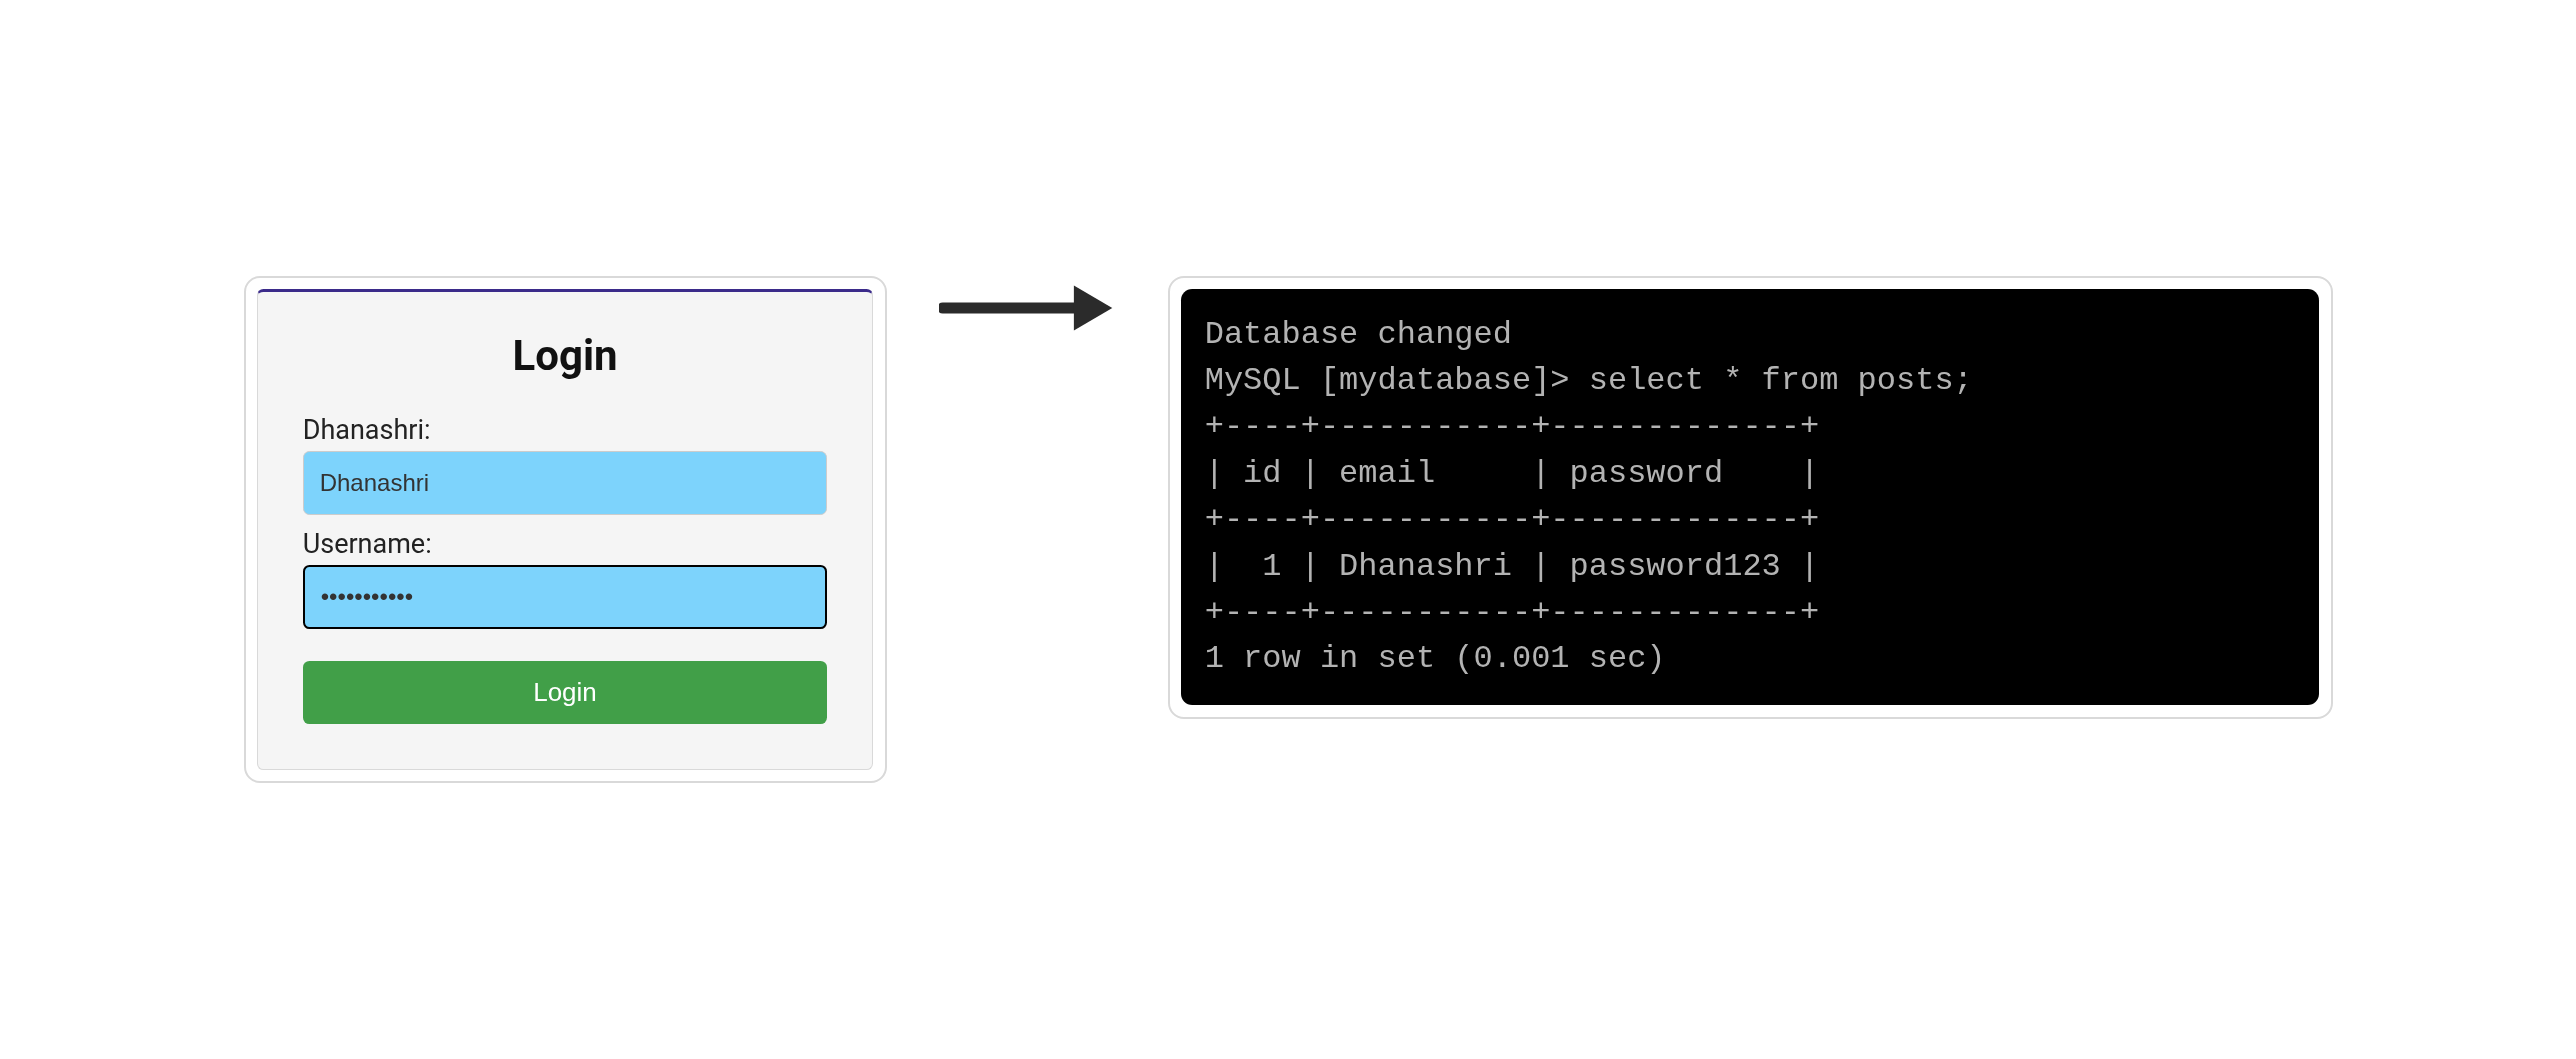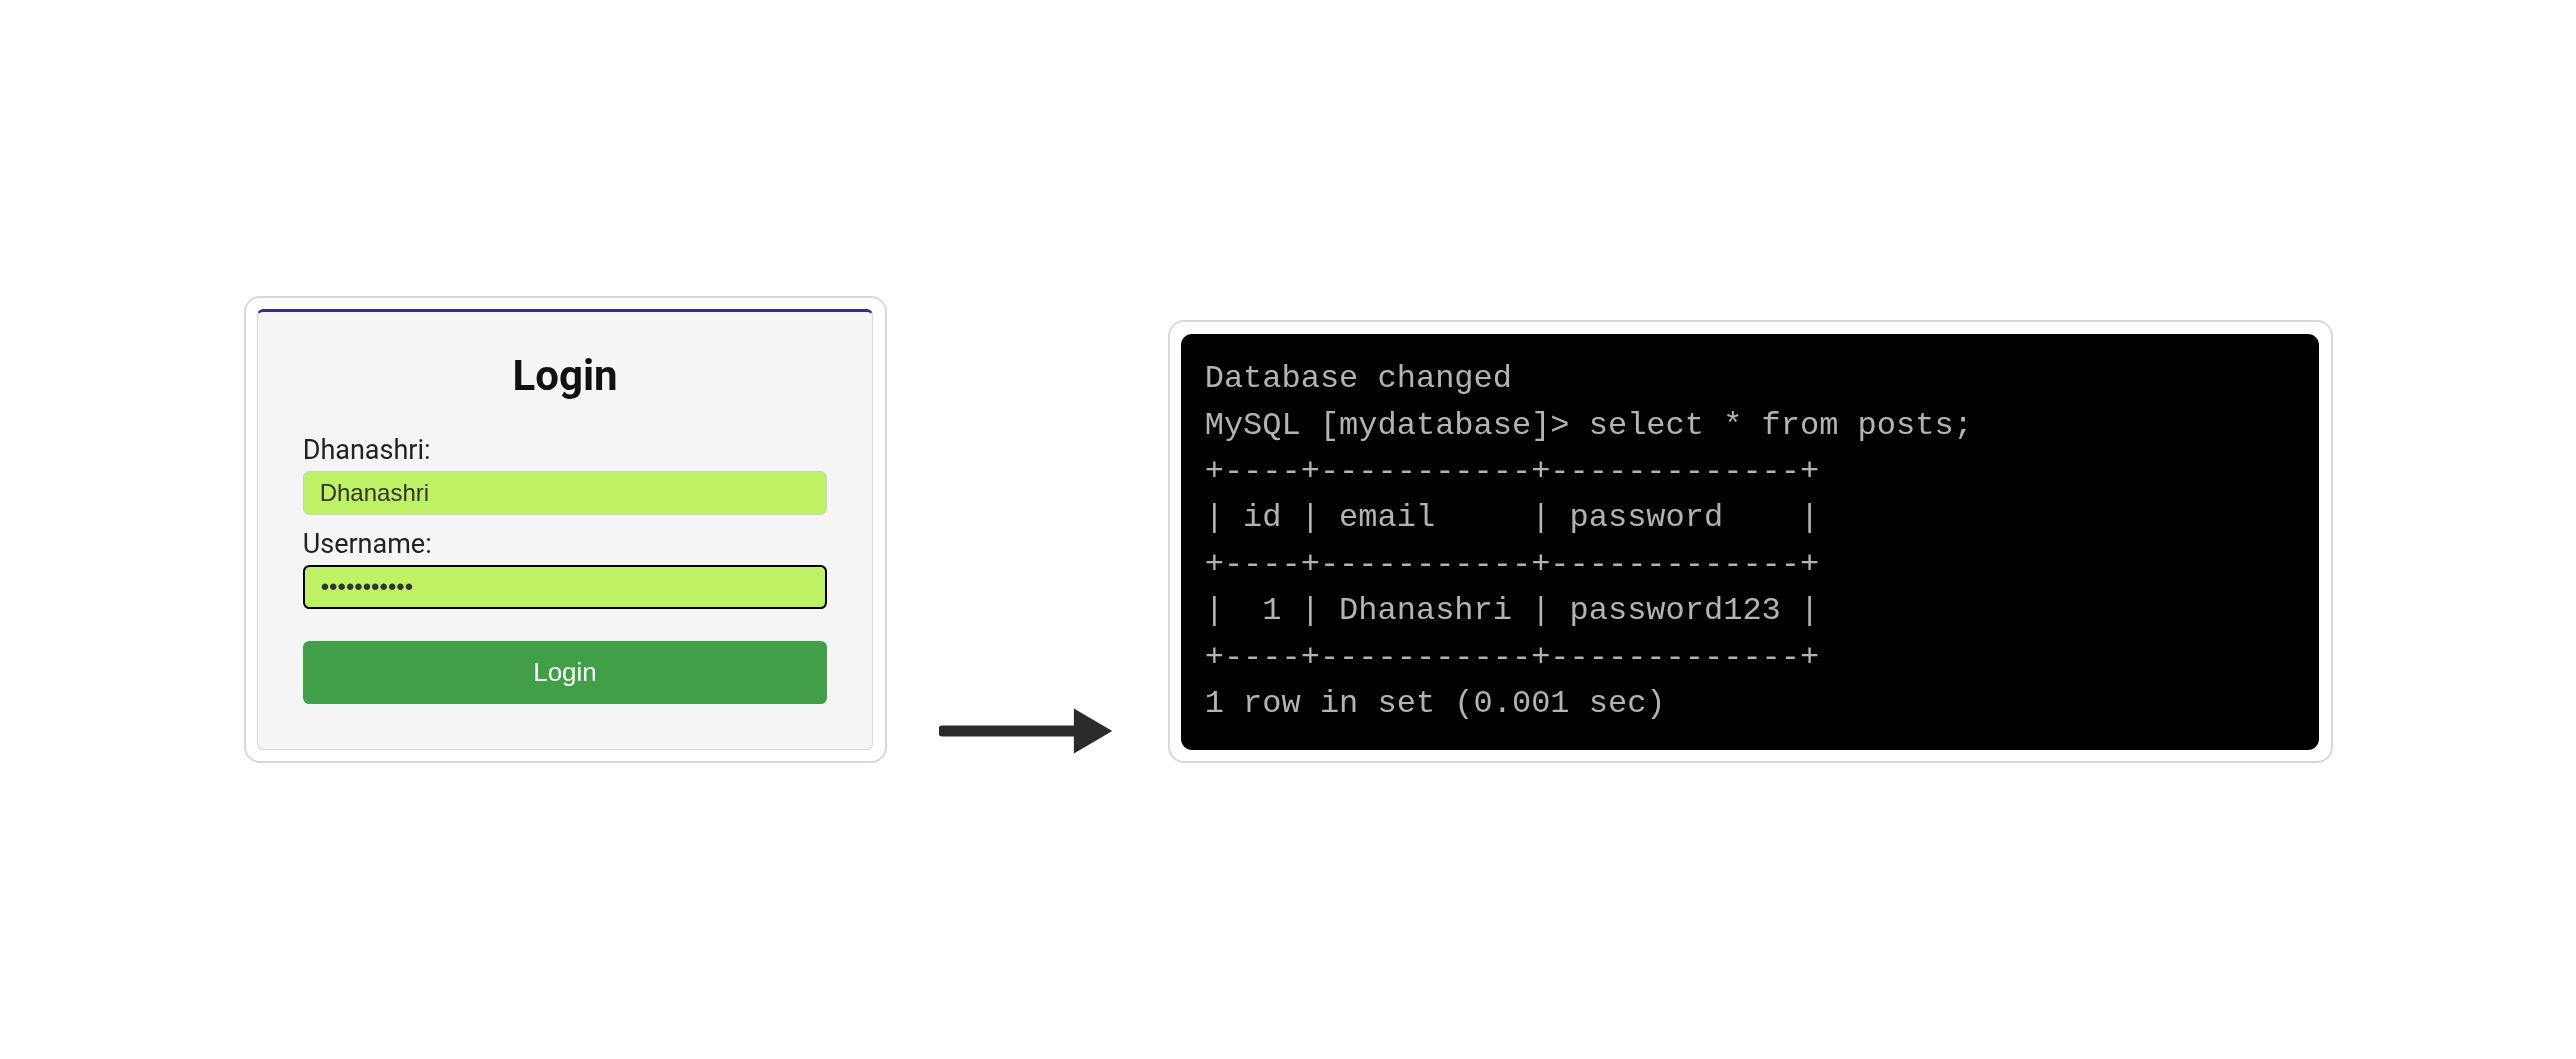--- a/index.html
+++ b/index.html
@@ -8,21 +8,21 @@
       font-family: -apple-system, BlinkMacSystemFont, "Segoe UI", Roboto, Arial, sans-serif;
       background: #fff;
       display: flex;
       align-items: center;
       justify-content: center;
       min-height: 100vh;
       padding: 32px;
     }
     .diagram {
       display: flex;
-      align-items: flex-end;
+      align-items: flex-start;
       gap: 52px;
       width: 100%;
       max-width: 2089px;
     }
     .card {
       border: 2.4px solid #d9d9d9;
       border-radius: 16px;
       background: #fff;
       padding: 11.2px;
     }
@@ -48,24 +48,24 @@
       margin-bottom: 21px;
       color: #111;
     }
     .field-label {
       font-size: 27px;
       color: #222;
       margin-bottom: 4.8px;
     }
     .text-input {
       width: 100%;
-      height: 44px;
+      height: 64px;
       border: 1.6px solid #ccc;
       border-radius: 6.4px;
-      background: #bef264;
+      background: #7dd3fc;
       font-size: 24px;
       padding: 0 16px;
       color: #333;
     }
     .text-input.focused {
       border-color: #000;
       border-width: 2.4px;
     }
     .login-button {
       margin-top: 19px;
@@ -83,21 +83,20 @@
     .arrow-wrap {
       flex-shrink: 0;
       display: flex;
       align-items: center;
       justify-content: center;
     }
     
     .terminal-card {
       flex: 1;
       min-width: 964px;
-      margin-top: 23px;
     }
     .terminal {
       background: #000;
       border-radius: 11.2px;
       padding: 22.5px 24px;
       color: #b3b3b3;
       font-family: "Courier New", Courier, monospace;
       font-size: 32px;
       line-height: 1.45;
       white-space: pre;

